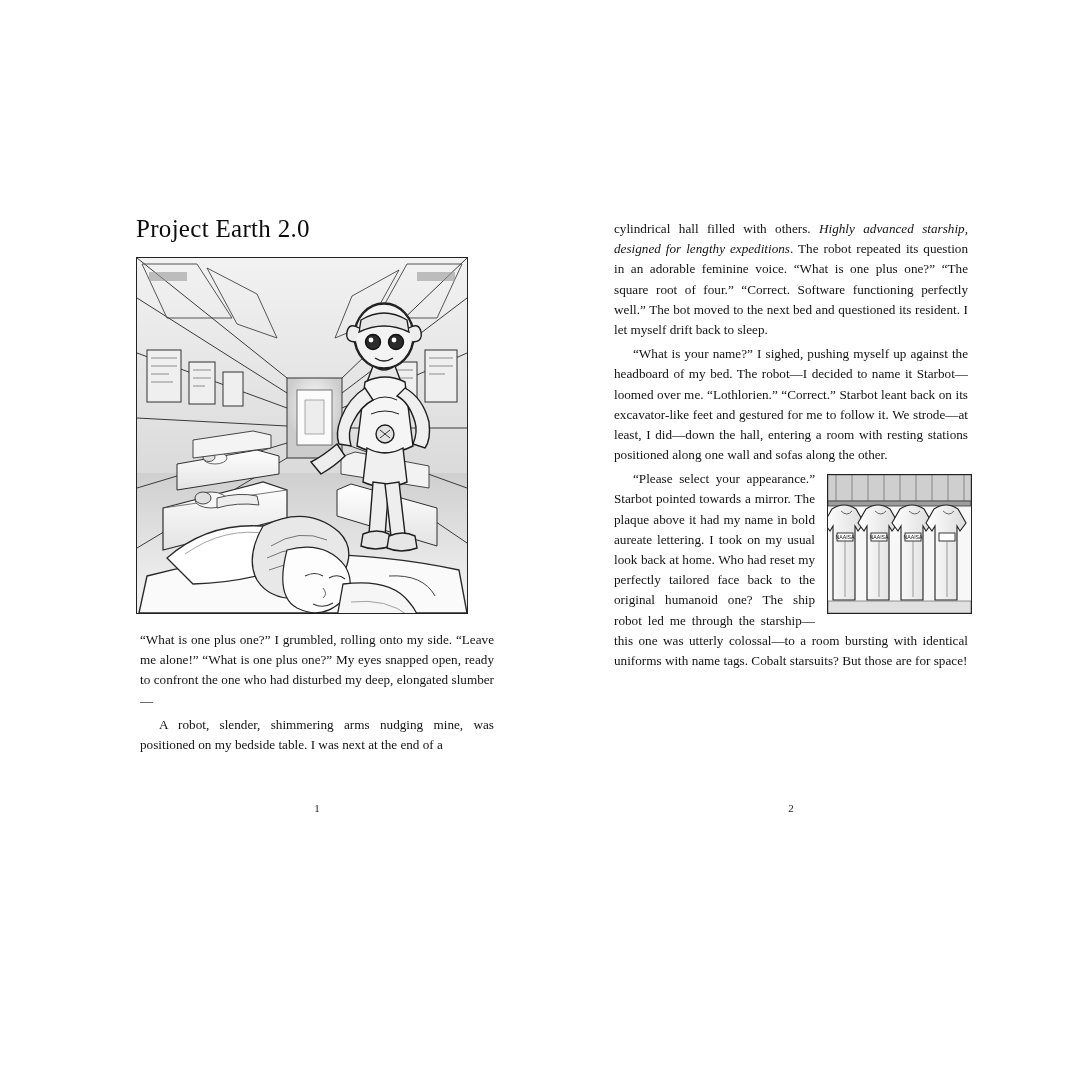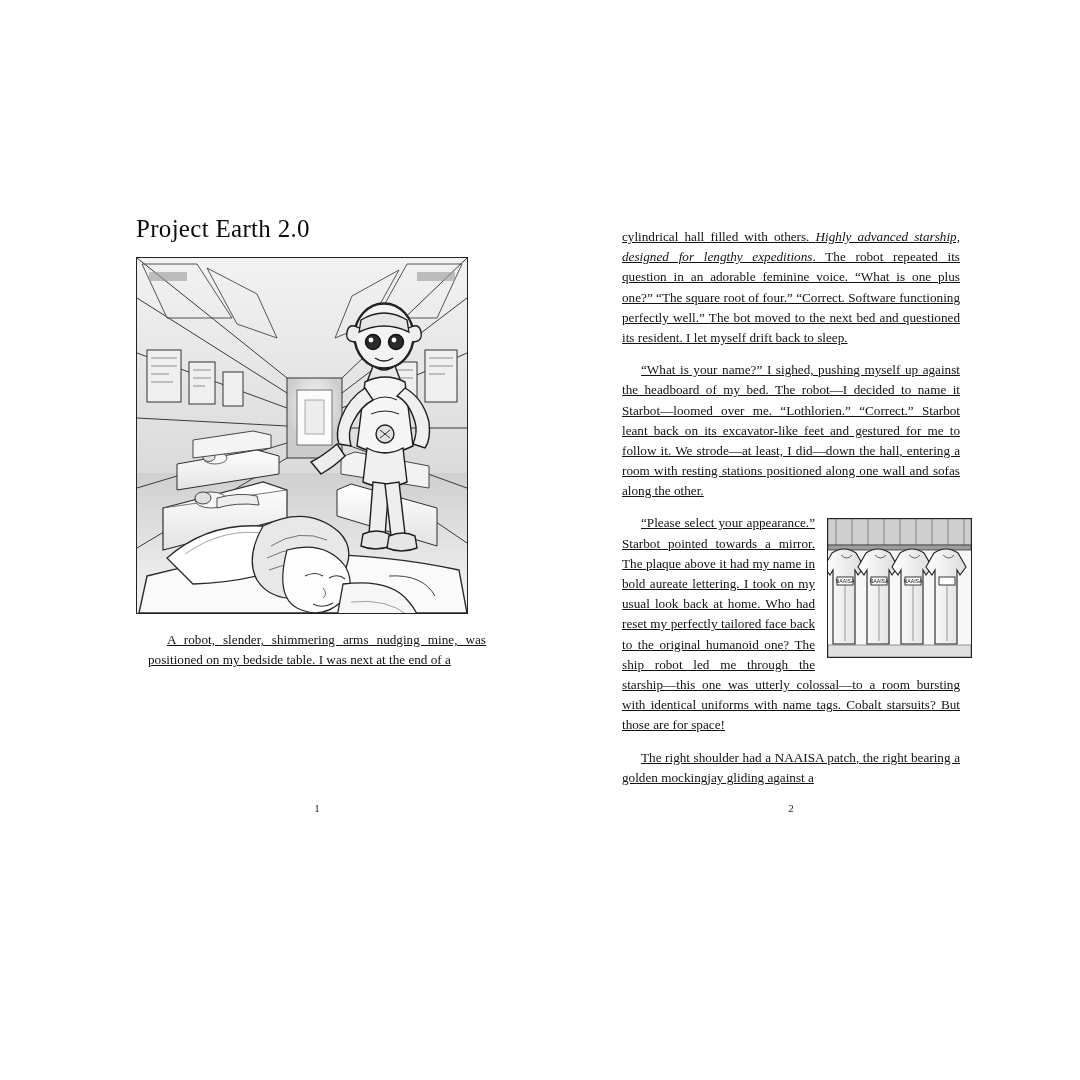--- a/index.html
+++ b/index.html
@@ -40,22 +40,21 @@
   .body-text {
     font-size: 13.2px;
     line-height: 1.53;
     text-align: justify;
     text-justify: inter-word;
     hyphens: auto;
     -webkit-hyphens: auto;
     color: #121212;
   }
   .body-text p {
-    margin: 12px;
-    text-decoration: underline;
+    margin: 4px;
   }
   .body-text p.indent {
     text-indent: 19px;
   }
   .body-text em {
     font-style: italic;
   }
 
   
   .figure {
@@ -254,20 +253,21 @@
           <path d="M252 318 q34 -2 46 20" fill="none" stroke="#444" stroke-width="1"></path>
           <g stroke="#8a8a8a" stroke-width="0.8" fill="none">
             <path d="M214 344 q36 -4 58 14"></path>
             <path d="M210 356 q38 -2 62 16"></path>
           </g>
         </g>
       </svg>
     </div>
 
     <div class="body-text">
+      <p>“What is one plus one?” I grumbled, rolling onto my side. “Leave me alone!” “What is one plus one?” My eyes snapped open, ready to confront the one who had disturbed my deep, elongated slumber—</p>
       <p class="indent">A robot, slender, shimmering arms nudging mine, was positioned on my bedside table. I was next at the end of a</p>
     </div>
   </div>
 
   <div class="page page-right">
     <div class="body-text clearfix">
 
       <p>
         <span>cylindrical hall filled with others. </span><em>Highly advanced starship, designed for lengthy expeditions</em><span>. The robot repeated its question in an adorable feminine voice. “What is one plus one?” “The square root of four.” “Correct. Software functioning perfectly well.” The bot moved to the next bed and questioned its resident. I let myself drift back to sleep.</span>
       </p>
@@ -325,20 +325,19 @@
             <text x="51" y="64">NAAISA</text>
             <text x="85" y="64">NAAISA</text>
           </g>
 
           <rect x="0" y="126" width="143" height="12" fill="#e0e0e0" stroke="#555" stroke-width="0.6"></rect>
         </svg>
       </div>
 
       <p class="indent">“Please select your appearance.” Starbot pointed towards a mirror. The plaque above it had my name in bold aureate lettering. I took on my usual look back at home. Who had reset my perfectly tailored face back to the original humanoid one? The ship robot led me through the starship—this one was utterly colossal—to a room bursting with identical uniforms with name tags. Cobalt starsuits? But those are for space!</p>
 
-      <p class="indent">The right shoulder had a NAAISA patch, the right bearing a golden mockingjay gliding against a</p>
     </div>
   </div>
 
   <div class="folio folio-left">1</div>
   <div class="folio folio-right">2</div>
 
 </div>
 
 </body></html>

